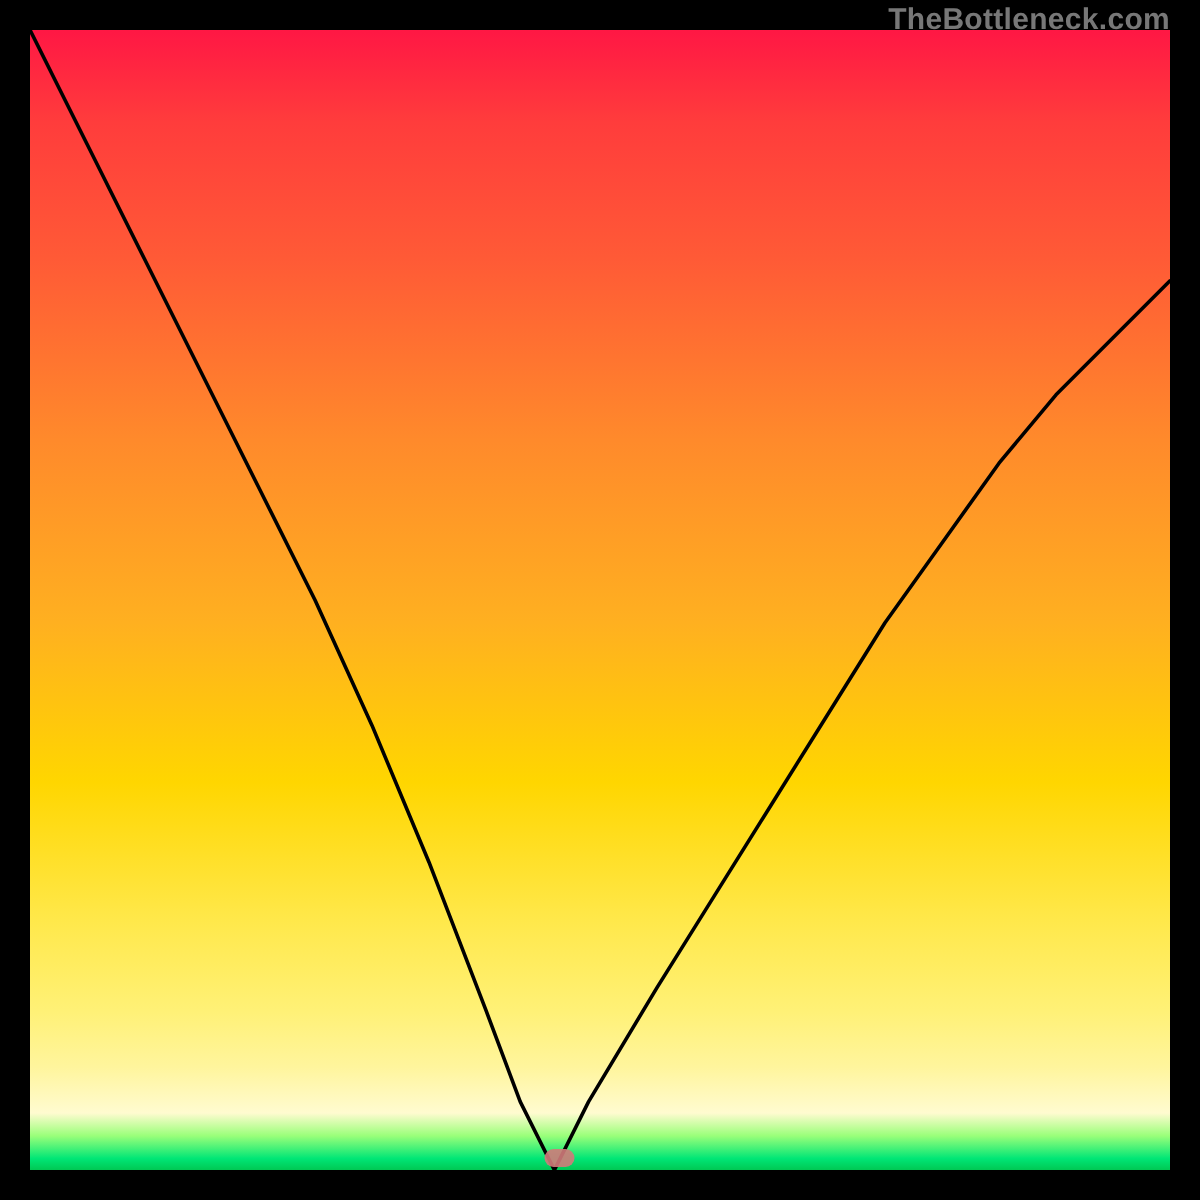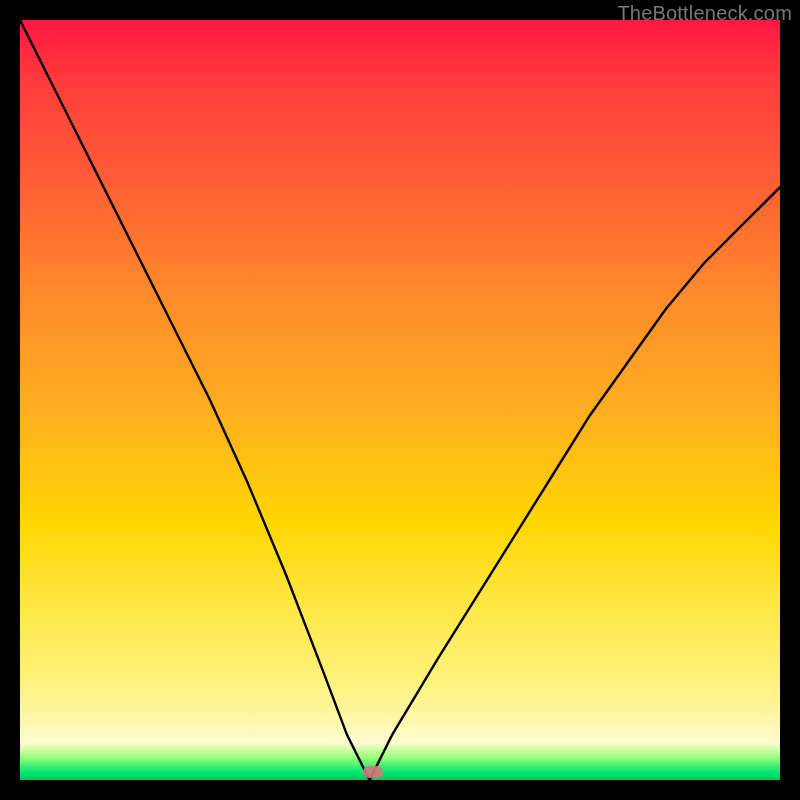--- a/index.html
+++ b/index.html
@@ -37,24 +37,24 @@
       #fff59d 91%,
       #fffbd0 95%,
       #9aff7a 97%,
       #00e676 99%,
       #00c853 100%
     );
   }
   .watermark {
     position: absolute;
     top: 2px;
-    right: 8px;
+    right: 20px;
     color: #777;
     font-size: 20px;
-    font-weight: 400;
+    font-weight: 700;
     letter-spacing: 0.2px;
     user-select: none;
   }
   .marker {
     position: absolute;
     width: 20px;
     height: 12px;
     border-radius: 6px;
     background: #d07a7a;
     opacity: 0.9;

